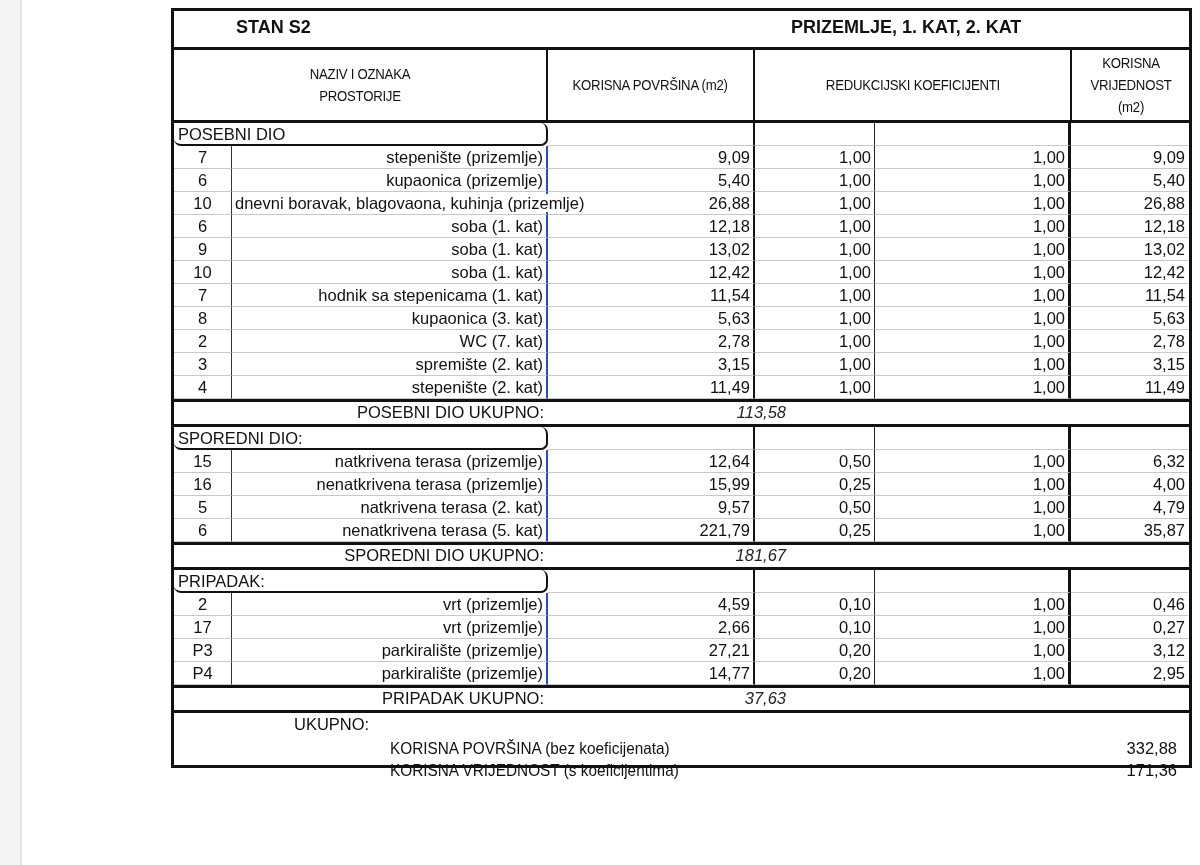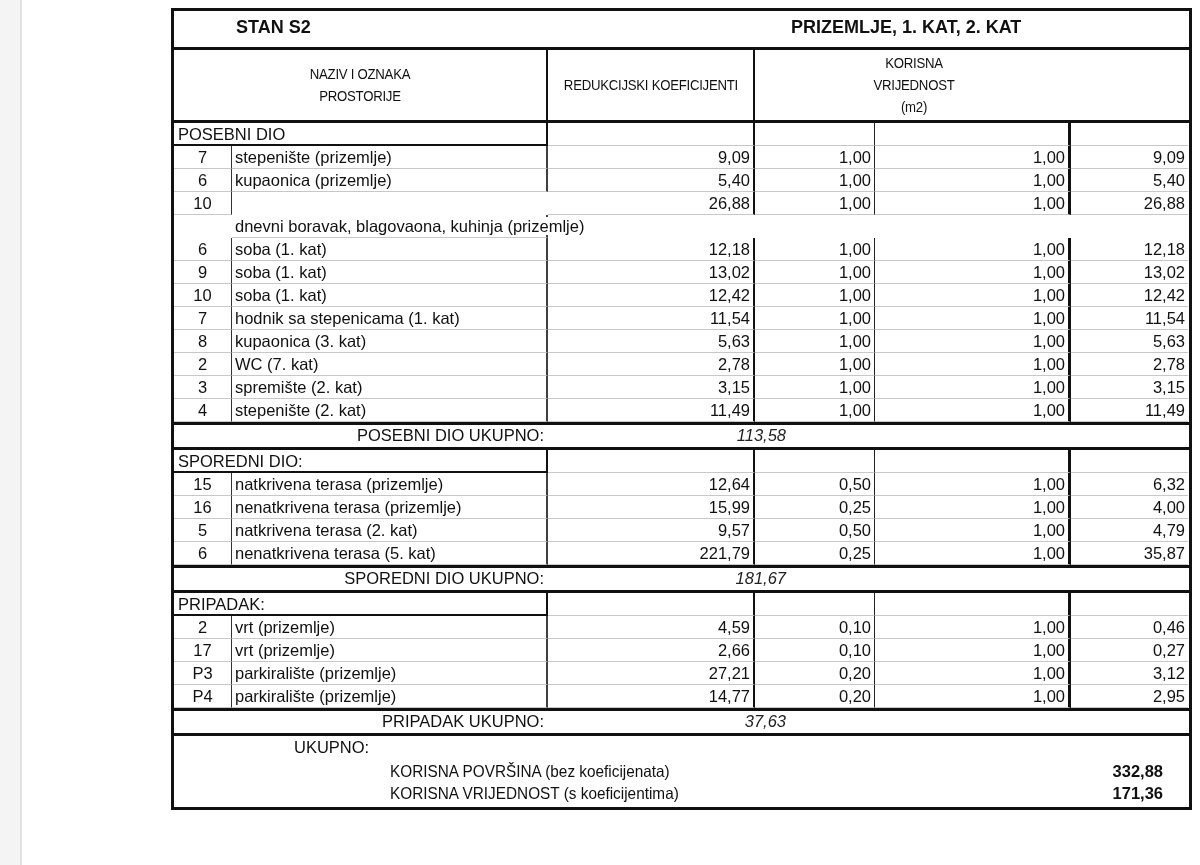--- a/index.html
+++ b/index.html
@@ -37,66 +37,69 @@
     .grid {
       display: grid;
       grid-template-columns: 58px 316px 207px 120px 196px 117px;
     }
     .cell {
       height: 23px; line-height: 23px; font-size: 16.5px; box-sizing: border-box;
       border-bottom: 1px solid #c8c8c8; white-space: nowrap; overflow: visible;
       padding: 0 3px;
     }
     .c-num { text-align: center; border-right: 1px solid #333; }
-    .c-name { text-align: left; border-right: 2px solid #404040; position: relative; z-index: 2; }
+    .c-name { text-align: right; border-right: 2px solid #1d4ed8; position: relative; z-index: 2; }
     .c-sur { text-align: right; border-right: 2px solid #111; }
     .c-k1 { text-align: right; border-right: 1px solid #222; }
     .c-k2 { text-align: right; border-right: 3px solid #111; }
     .c-val { text-align: right; }
-    .c-name.overflow { overflow: visible; margin-top: 23px; }
+    .c-name.overflow { overflow: visible; }
     .c-name.overflow span { background: #fff; padding-right: 2px; }
 
     .sec-label {
       grid-column: 1 / 3; text-align: left; padding-left: 4px;
-      border-right: 2px solid #111; border-bottom: 2px solid #111;
+      border-right: 2px solid #111; border-bottom: 2px solid #111; border-radius: 7px;
     }
     .sec-blank-s { border-right: 2px solid #111; }
     .sec-blank-k1 { border-right: 1px solid #222; }
     .sec-blank-k2 { border-right: 3px solid #111; }
     .sum {
       display: grid; grid-template-columns: 374px 207px 317px 117px;
       border-top: 3px solid #111; border-bottom: 3px solid #111; height: 22px;
       font-size: 16.5px; line-height: 21px; gap: 35px;
     }
     .sum .s-label { text-align: right; padding-right: 4px; }
     .sum .s-sur { text-align: right; font-style: italic; padding-right: 4px; color: #222; }
     .sum .s-val { text-align: right; font-style: italic; padding-right: 4px; color: #222; }
 
-    .totals { height: 71px; position: relative; font-size: 16.5px; }
+    .totals { height: 52px; position: relative; font-size: 16.5px; }
     .totals .t-head { position: absolute; left: 120px; top: 2px; }
     .totals .t-row { position: absolute; left: 216px; width: 790px; }
     .totals .t-row .lbl { position: absolute; left: 0; transform-origin: left; transform: scaleX(0.93); }
-    .totals .t-row .num { position: absolute; right: 17px; font-weight: bold; }
+    .totals .t-row .num { position: absolute; right: 3px; font-weight: normal; }
     .t1 { top: 26px; }
     .t2 { top: 48px; }
   </style>
 </head>
 <body>
 
 <div class="side-strip"></div>
 
 <div class="sheet">
   <div class="title-row">
     <span class="title-left">STAN S2</span>
     <span class="title-right">PRIZEMLJE, 1. KAT, 2. KAT</span>
   </div>
 
   <div class="hdr">
     <div>
         <span class="narrow" style="display:block;width:150px;">NAZIV I OZNAKA PROSTORIJE</span>
+      </div>
+    <div>
+        <span class="narrow" style="white-space:nowrap;">KORISNA POVRŠINA (m2)</span>
       </div>
     <div>
         <span class="narrow" style="white-space:nowrap;">REDUKCIJSKI KOEFICIJENTI</span>
       </div>
     <div>
         <span class="narrow" style="display:block;width:100px;">KORISNA VRIJEDNOST (m2)</span>
       </div>
   </div>
 
   <div id="sections">

